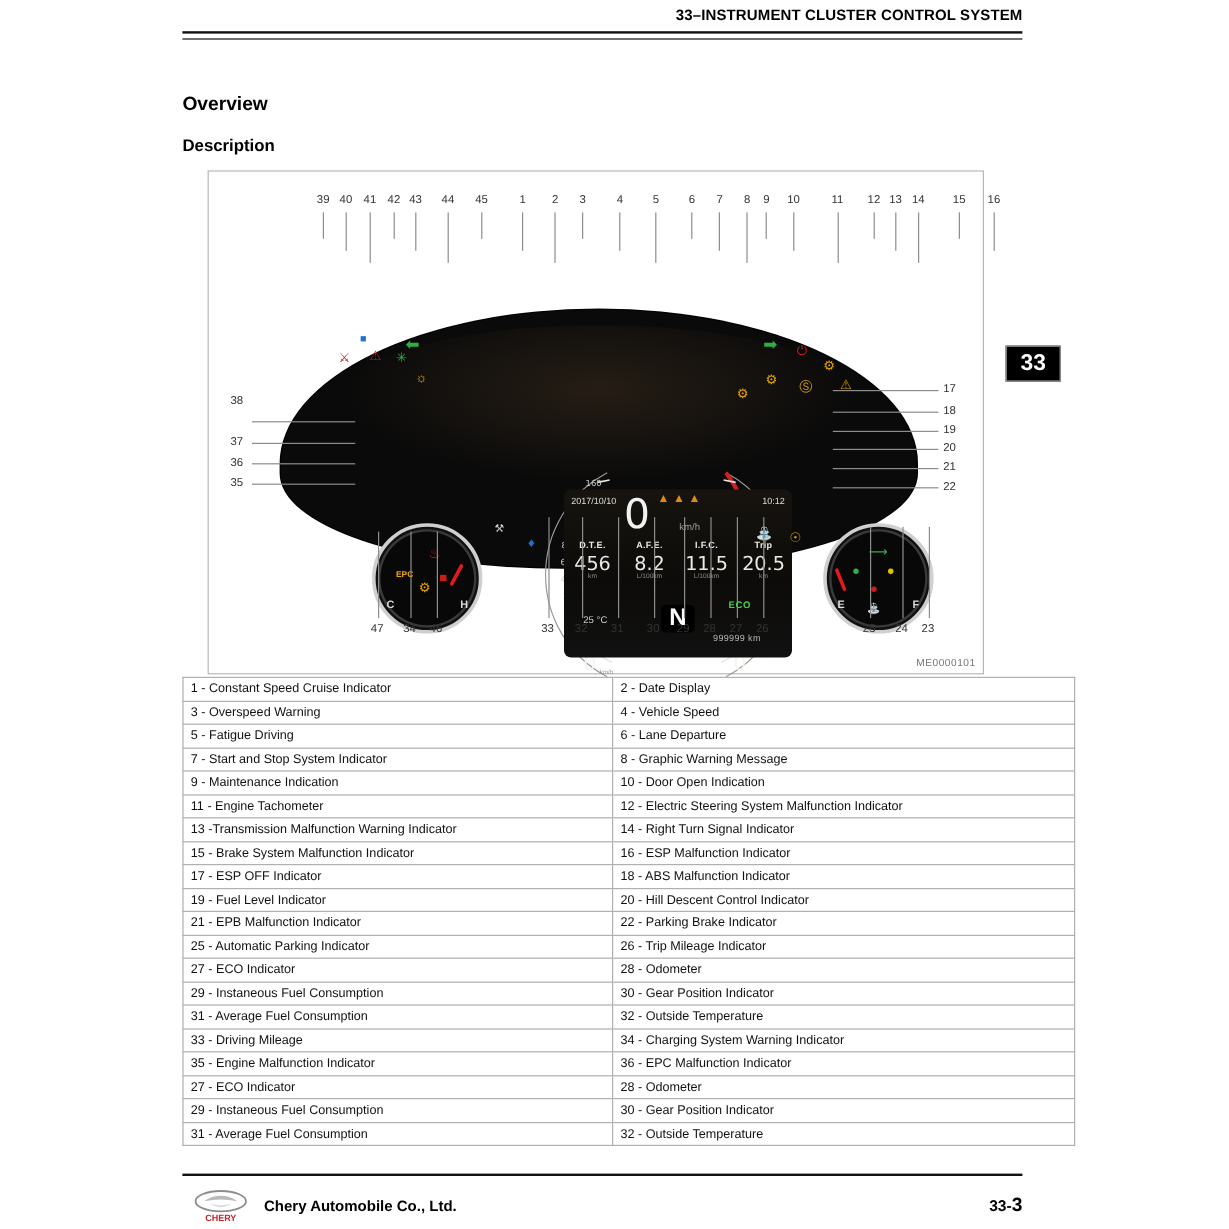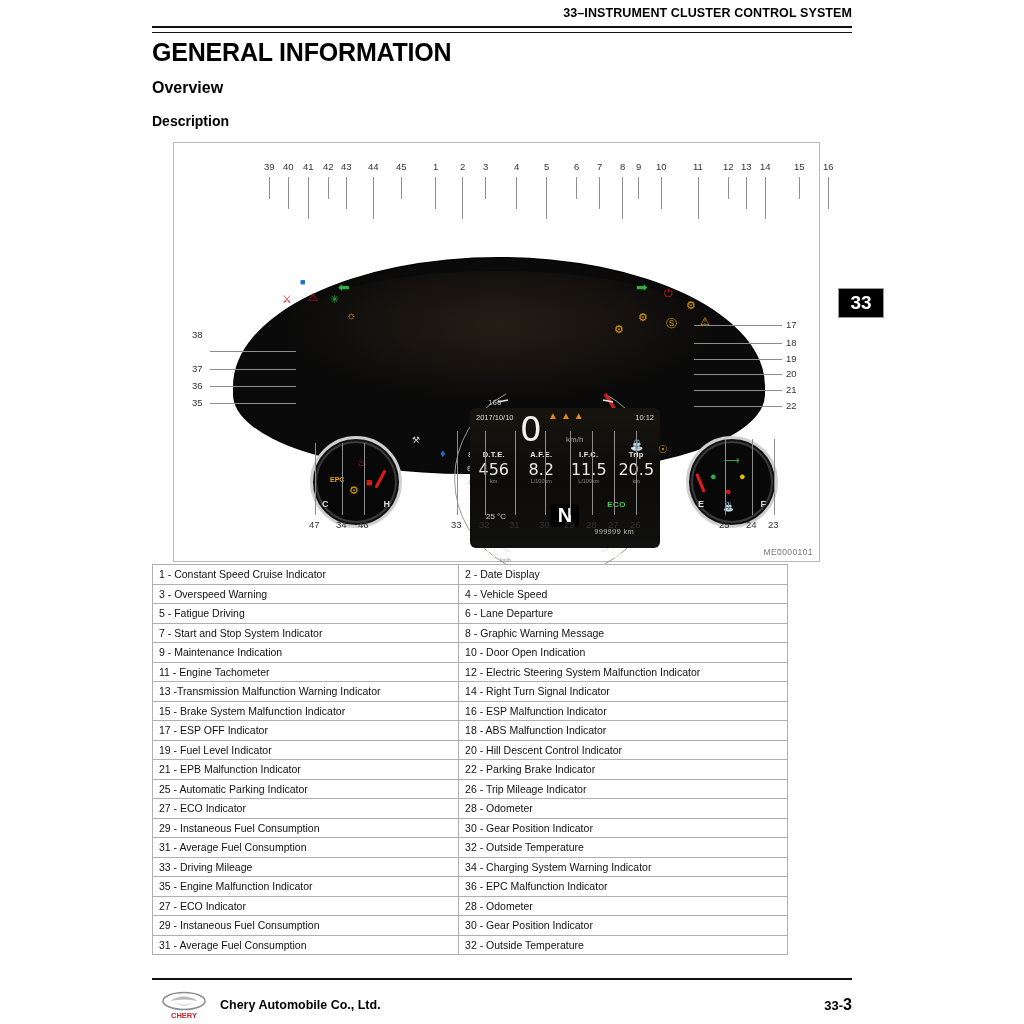--- a/index.html
+++ b/index.html
@@ -114,21 +114,21 @@
   
   .cal{position:absolute;font-size:9.5px;color:#333;font-family:"Liberation Sans",sans-serif;}
   .tick{position:absolute;width:1px;background:#8d8d8d;}
   .tickh{position:absolute;height:1px;background:#8d8d8d;}
 
   
   .tt{position:absolute;font-size:11px;line-height:1;}
 
   
   .tbl{
-    position:absolute;left:152px;top:564px;width:636px;
+    position:absolute;left:152px;top:564px;width:744px;
     border-collapse:collapse;
     font-size:10.5px;
   }
   .tbl td{
     border:1px solid #b0b0b0;
     padding:3px 6px;
     height:12.5px;
     color:#111;
     white-space:nowrap;
   }
@@ -142,21 +142,20 @@
   .pageno b{font-size:16px;}
 </style>
 </head>
 <body>
 
 <div class="page">
 
   <div class="running-head">33–INSTRUMENT CLUSTER CONTROL SYSTEM</div>
   <div class="head-rule"></div>
 
-  <div class="h1">GENERAL INFORMATION</div>
   <div class="h2">Overview</div>
   <div class="h3">Description</div>
 
   <div class="chapter-tab">33</div>
 
   <div class="figure">
 
     <div id="top-callouts">
         <div class="cal" style="left: 90px; top: 18px;">39</div>
         <div class="tick" style="left: 95px; top: 34px; height: 22px;"></div>

